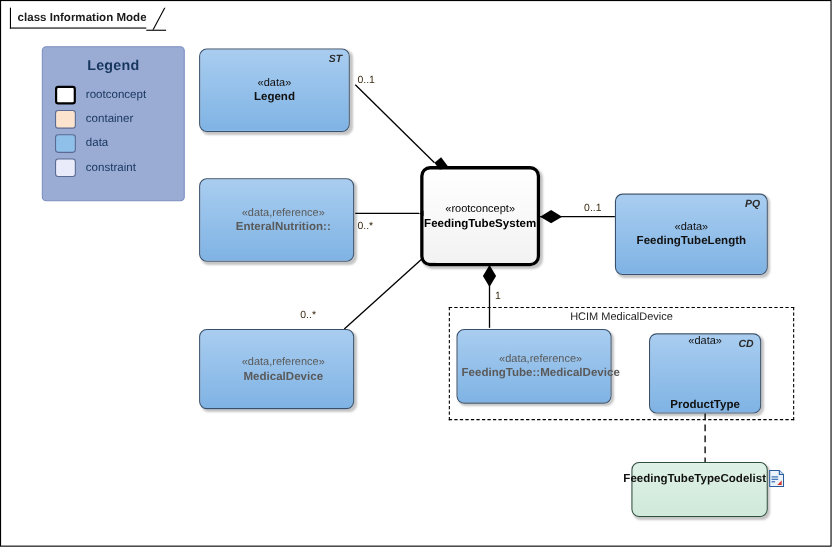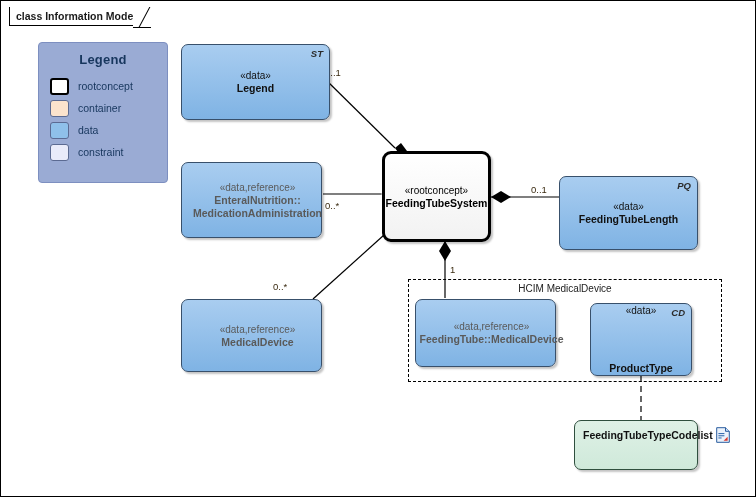--- a/index.html
+++ b/index.html
@@ -55,21 +55,21 @@
        border:1.5px solid #38506b;padding-left:12px;}
   .cls.ref .stereo,.cls.ref .cname,.cls.ref .cname2{color:#5a5a5a;}
   .cls.root{background:linear-gradient(180deg,#ffffff 0%,#f2f2f2 100%);
        border:3px solid #000;border-radius:9px;}
   .cls.root .stereo,.cls.root .cname{color:#000;}
   .cls.codelist{background:linear-gradient(180deg,#dff1e6 0%,#cfe9da 100%);
        border:1.5px solid #2f4f3e;}
   .cls.codelist .cname{color:#111;}
 
   
-  #codelist-box{flex-direction:row;align-items:flex-start;justify-content:flex-start;}
+  #codelist-box{flex-direction:row;align-items:flex-start;justify-content:center;}
   #codelist-box .cl-inner{display:flex;align-items:center;margin:6px 0 0 8px;}
   #codelist-box .doc-icon{width:14px;height:16px;margin-left:3px;flex:0 0 auto;}
 
   
   #hcim{position:absolute;left:407px;top:278px;width:314px;height:103px;
         border:1.6px dashed #000;box-sizing:border-box;background:transparent;}
   #hcim-title{position:absolute;left:407px;top:282px;width:314px;
         text-align:center;font-size:10px;color:#222;}
 
   
@@ -131,30 +131,29 @@
 
     <line x1="640" y1="375" x2="640" y2="419" stroke="#000" stroke-width="1.2" stroke-dasharray="6,4"></line>
   </svg>
 
   <span class="mult" style="left:324px;top:66px;">0..1</span>
   <span class="mult" style="left:324px;top:199px;">0..*</span>
   <span class="mult" style="left:272px;top:280px;">0..*</span>
   <span class="mult" style="left:530px;top:183px;">0..1</span>
   <span class="mult" style="left:449px;top:263px;">1</span>
 
-  <div class="cls data" style="left:180px;top:43px;width:149px;height:76px;">
+  <div class="cls data" style="left:180px;top:43px;width:137px;height:76px;">
     <span class="corner">ST</span>
     <span class="stereo">«data»</span>
     <span class="cname">Legend</span>
   </div>
 
   <div class="cls ref" style="left:180px;top:161px;width:141px;height:76px;">
     <span class="stereo">«data,reference»</span>
     <span class="cname">EnteralNutrition::</span>
-    <span class="cname2">MedicationAdministration</span>
   </div>
 
   <div class="cls ref" style="left:180px;top:298px;width:141px;height:73px;">
     <span class="stereo">«data,reference»</span>
     <span class="cname">MedicalDevice</span>
   </div>
 
   <div class="cls root" style="left:381px;top:150px;width:109px;height:91px;">
     <span class="stereo">«rootconcept»</span>
     <span class="cname">FeedingTubeSystem</span>

